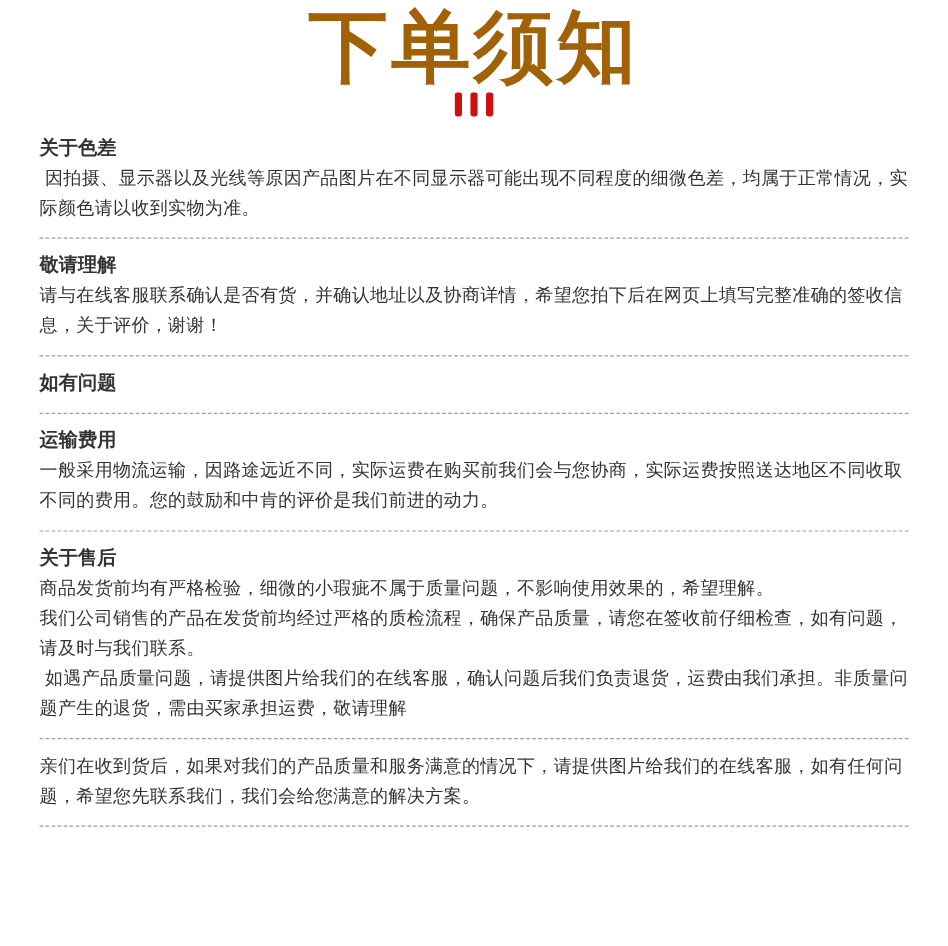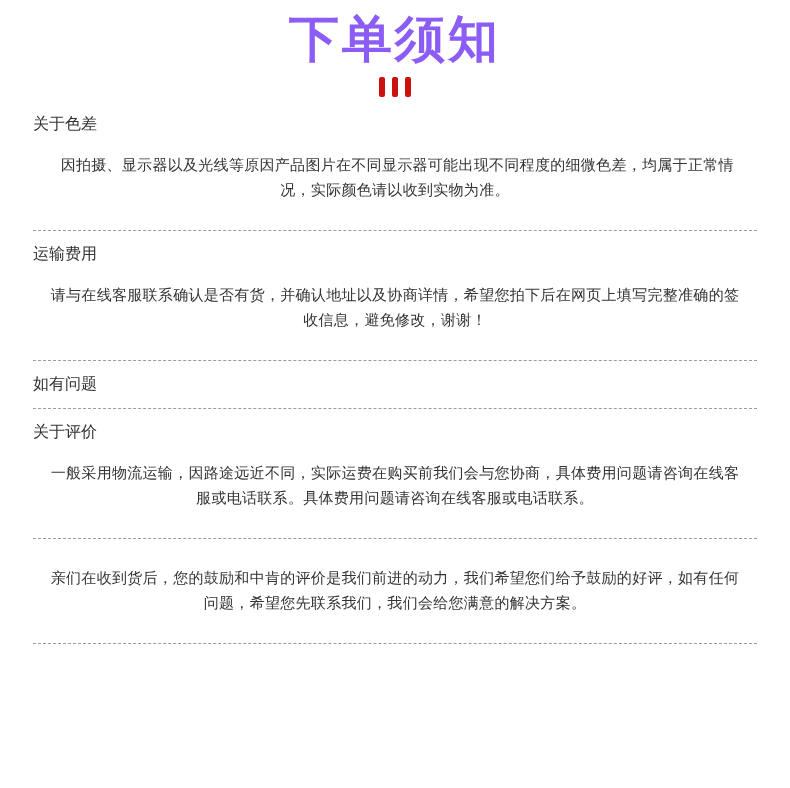--- a/index.html
+++ b/index.html
@@ -19,25 +19,25 @@
     width: 790px;
     height: 788px;
     padding: 0 33px;
   }
   .header {
     text-align: center;
     padding-top: 12px;
   }
   .title {
     margin: 0;
-    font-size: 50px;
+    font-size: 66px;
     line-height: 55px;
     font-weight: 800;
     letter-spacing: 3px;
-    color: #8b5cf6;
+    color: #a16207;
   }
   .accent-bars {
     margin-top: 10px;
     height: 20px;
     display: flex;
     justify-content: center;
     align-items: center;
     gap: 7px;
   }
   .accent-bar {
@@ -50,32 +50,31 @@
   .sections {
     margin-top: 4px;
   }
   .section {
     padding: 10px 0 12px 0;
     border-bottom: 1px dashed #9b9b9b;
   }
   .section-heading {
     margin: 0;
     font-size: 16px;
-    font-weight: 400;
+    font-weight: 700;
     line-height: 25px;
     color: #333333;
   }
   .section-para {
-    margin: 16px;
+    margin: 0;
     font-size: 15px;
     line-height: 25px;
     color: #333333;
     white-space: pre-wrap;
     letter-spacing: 0.3px;
-    text-align: center;
   }
 </style>
 </head>
 <body>
 
 <div class="page">
 
   <header class="header">
     <h1 class="title">下单须知</h1>
     <div class="accent-bars">
@@ -86,33 +85,39 @@
   </header>
 
   <main class="sections">
 
     <section class="section">
       <h2 class="section-heading">关于色差</h2>
       <p class="section-para"> 因拍摄、显示器以及光线等原因产品图片在不同显示器可能出现不同程度的细微色差，均属于正常情况，实际颜色请以收到实物为准。</p>
     </section>
 
     <section class="section">
-      <h2 class="section-heading">运输费用</h2>
-      <p class="section-para">请与在线客服联系确认是否有货，并确认地址以及协商详情，希望您拍下后在网页上填写完整准确的签收信息，避免修改，谢谢！</p>
+      <h2 class="section-heading">敬请理解</h2>
+      <p class="section-para">请与在线客服联系确认是否有货，并确认地址以及协商详情，希望您拍下后在网页上填写完整准确的签收信息，关于评价，谢谢！</p>
     </section>
 
     <section class="section">
       <h2 class="section-heading">如有问题</h2>
     </section>
 
     <section class="section">
-      <h2 class="section-heading">关于评价</h2>
-      <p class="section-para">一般采用物流运输，因路途远近不同，实际运费在购买前我们会与您协商，具体费用问题请咨询在线客服或电话联系。具体费用问题请咨询在线客服或电话联系。</p>
+      <h2 class="section-heading">运输费用</h2>
+      <p class="section-para">一般采用物流运输，因路途远近不同，实际运费在购买前我们会与您协商，实际运费按照送达地区不同收取不同的费用。您的鼓励和中肯的评价是我们前进的动力。</p>
     </section>
 
+    <section class="section">
+      <h2 class="section-heading">关于售后</h2>
+      <p class="section-para">商品发货前均有严格检验，细微的小瑕疵不属于质量问题，不影响使用效果的，希望理解。</p>
+      <p class="section-para">我们公司销售的产品在发货前均经过严格的质检流程，确保产品质量，请您在签收前仔细检查，如有问题，请及时与我们联系。</p>
+      <p class="section-para"> 如遇产品质量问题，请提供图片给我们的在线客服，确认问题后我们负责退货，运费由我们承担。非质量问题产生的退货，需由买家承担运费，敬请理解</p>
+    </section>
 
     <section class="section">
-      <p class="section-para">亲们在收到货后，您的鼓励和中肯的评价是我们前进的动力，我们希望您们给予鼓励的好评，如有任何问题，希望您先联系我们，我们会给您满意的解决方案。</p>
+      <p class="section-para">亲们在收到货后，如果对我们的产品质量和服务满意的情况下，请提供图片给我们的在线客服，如有任何问题，希望您先联系我们，我们会给您满意的解决方案。</p>
     </section>
 
   </main>
 
 </div>
 
 </body></html>

